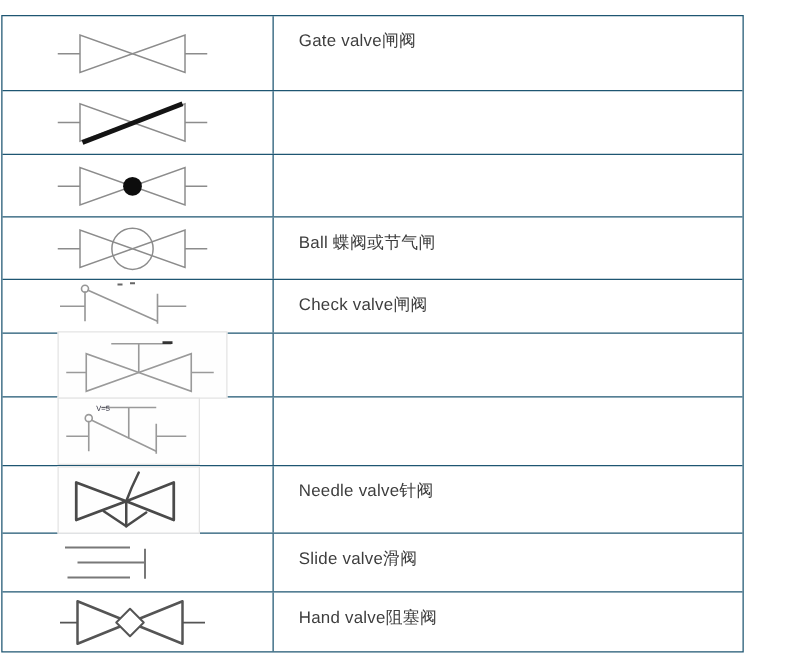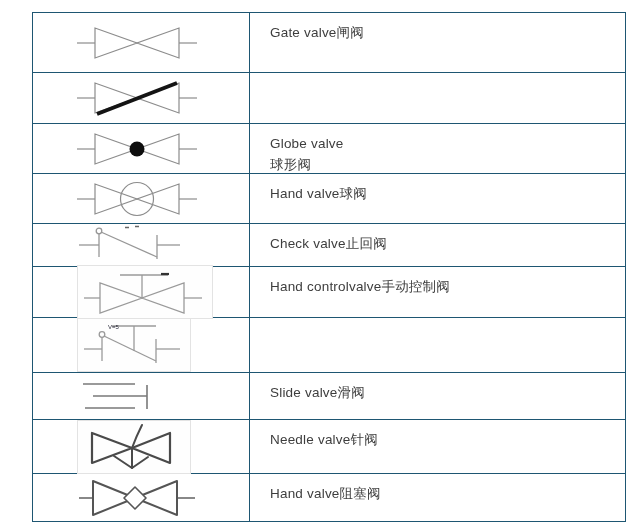--- a/index.html
+++ b/index.html
@@ -9,21 +9,21 @@
     --sym-dark:#4a4a4a;
     --sym-black:#141414;
   }
   *{box-sizing:border-box;margin:0;padding:0}
   html,body{background:#ffffff;}
   body{
     width:631px;height:526px;position:relative;overflow:hidden;
     font-family:"Liberation Sans","DejaVu Sans",sans-serif;
   }
   .valve-table{
-    position:absolute;left:32px;top:12px;width:594px;
+    position:absolute;left:1px;top:12px;width:594px;
     border:1px solid var(--border);
     background:#fff;
   }
   .row{
     display:flex;width:100%;
     border-bottom:1px solid var(--border);
   }
   .row:last-child{border-bottom:none}
   .row-1{height:60px}.row-2{height:51px}.row-3{height:50px}.row-4{height:50px}
   .row-5{height:43px}.row-6{height:51px}.row-7{height:55px}.row-8{height:54px}
@@ -82,126 +82,119 @@
   <div class="row row-3">
     <div class="cell sym-cell">
   <svg width="120" height="50" viewBox="0 0 120 50" fill="none" stroke="#8c8c8c" stroke-width="1.2">
     <path d="M0,25 H18"></path>
           <path d="M102,25 H120"></path>
     <path d="M18,10 L18,40 L60,25 Z"></path>
     <path d="M102,10 L102,40 L60,25 Z"></path>
     <circle cx="60" cy="25" r="7.5" fill="#0d0d0d" stroke="none"></circle>
   </svg>
 </div>
-    <div class="cell text-cell">
-        <div class="label-line">Globe valve</div>
-        <div class="label-line">球形阀</div>
-      </div>
   </div>
 
   <div class="row row-4">
     <div class="cell sym-cell">
   <svg width="120" height="50" viewBox="0 0 120 50" fill="none" stroke="#8c8c8c" stroke-width="1.2">
     <path d="M0,25 H18"></path>
           <path d="M102,25 H120"></path>
     <path d="M18,10 L18,40 L60,25 Z"></path>
     <path d="M102,10 L102,40 L60,25 Z"></path>
     <circle cx="60" cy="25" r="16.5"></circle>
   </svg>
 </div>
     <div class="cell text-cell">
-        <div class="label-line">Hand valve球阀</div>
+        <div class="label-line">Ball 蝶阀或节气闸</div>
       </div>
   </div>
 
   <div class="row row-5">
     <div class="cell sym-cell">
   <svg width="105" height="40" viewBox="0 0 105 40" fill="none" stroke="#979797" stroke-width="1.3">
     <path d="M2,20 H22"></path>
     <path d="M22,8 V32"></path>
     <circle cx="22" cy="6" r="2.8"></circle>
     <path d="M24,7 L80,32"></path>
     <path d="M80,10 V34"></path>
     <path d="M80,20 H103"></path>
     <path d="M48,2.5 H52 M58,1.5 H62" stroke="#666" stroke-width="1.6"></path>
   </svg>
 </div>
     <div class="cell text-cell">
-        <div class="label-line">Check valve止回阀</div>
+        <div class="label-line">Check valve闸阀</div>
       </div>
   </div>
 
   <div class="row row-6">
     <div class="cell sym-cell">
   <span class="imgbox">
     <svg width="122" height="48" viewBox="0 0 122 48" fill="none" stroke="#9a9a9a" stroke-width="1.3">
       <path d="M2,30 H18"></path>
             <path d="M102,30 H120"></path>
       <path d="M18,15 L18,45 L60,30 Z"></path>
       <path d="M102,15 L102,45 L60,30 Z"></path>
       <path d="M60,30 V7"></path>
       <path d="M38,7 H86"></path>
       <path d="M79,6 H87" stroke="#333" stroke-width="2.2"></path>
     </svg>
   </span>
 </div>
-    <div class="cell text-cell">
-        <div class="label-line">Hand controlvalve手动控制阀</div>
-      </div>
   </div>
 
   <div class="row row-7">
     <div class="cell sym-cell">
   <span class="imgbox">
     <svg width="100" height="48" viewBox="0 0 100 48" fill="none" stroke="#9a9a9a" stroke-width="1.3">
       <path d="M30,5 H74"></path>
       <path d="M52,5 V30"></path>
       <path d="M2,28 H20"></path>
       <path d="M20,16 V40"></path>
       <circle cx="20" cy="13.5" r="2.8"></circle>
       <path d="M22,15 L74,40"></path>
       <path d="M74,18 V42"></path>
       <path d="M74,28 H98"></path>
       <text x="26" y="8" font-size="6" fill="#2a2a3a" stroke="none" font-family="Liberation Sans, sans-serif">V=5</text>
     </svg>
   </span>
 </div>
   </div>
 
-  <div class="row row-9">
-    <div class="cell sym-cell">
-  <svg width="80" height="40" viewBox="0 0 80 40" fill="none" stroke="#787878" stroke-width="1.6">
-    <path d="M6,8 H58"></path>
-    <path d="M16,20 H70"></path>
-    <path d="M70,9 V33"></path>
-    <path d="M8,32 H58"></path>
-  </svg>
-</div>
-    <div class="cell text-cell">
-        <div class="label-line">Slide valve滑阀</div>
-      </div>
-  </div>
-
   <div class="row row-8">
     <div class="cell sym-cell">
   <span class="imgbox">
     <svg width="100" height="48" viewBox="0 0 100 48" fill="none" stroke="#4a4a4a" stroke-width="2.2" stroke-linejoin="round" stroke-linecap="round">
       <path d="M10,10 L10,40 L50,25 Z"></path>
       <path d="M88,10 L88,40 L50,25 Z"></path>
       <path d="M60,2 Q54,14 50,25" stroke-width="2"></path>
       <path d="M50,25 V45" stroke-width="2"></path>
       <path d="M50,45 L32,33 M50,45 L66,34" stroke-width="2"></path>
     </svg>
   </span>
 </div>
     <div class="cell text-cell">
         <div class="label-line">Needle valve针阀</div>
       </div>
   </div>
 
+  <div class="row row-9">
+    <div class="cell sym-cell">
+  <svg width="80" height="40" viewBox="0 0 80 40" fill="none" stroke="#787878" stroke-width="1.6">
+    <path d="M6,8 H58"></path>
+    <path d="M16,20 H70"></path>
+    <path d="M70,9 V33"></path>
+    <path d="M8,32 H58"></path>
+  </svg>
+</div>
+    <div class="cell text-cell">
+        <div class="label-line">Slide valve滑阀</div>
+      </div>
+  </div>
+
   <div class="row row-10">
     <div class="cell sym-cell">
   <svg width="120" height="46" viewBox="0 0 120 46" fill="none" stroke="#555555" stroke-width="2" stroke-linejoin="round">
     <path d="M2,23 H16" stroke-width="1.4"></path>
     <path d="M100,23 H118" stroke-width="1.4"></path>
     <path d="M16,6 L16,40 L58,23 Z"></path>
     <path d="M100,6 L100,40 L58,23 Z"></path>
     <path d="M58,12 L69,23 L58,34 L47,23 Z" fill="#ffffff" stroke-width="1.6"></path>
   </svg>
 </div>

